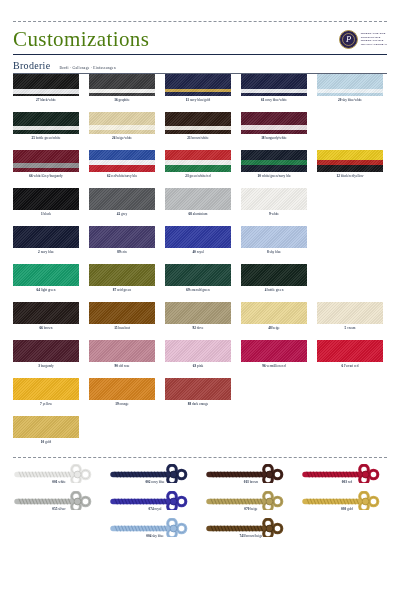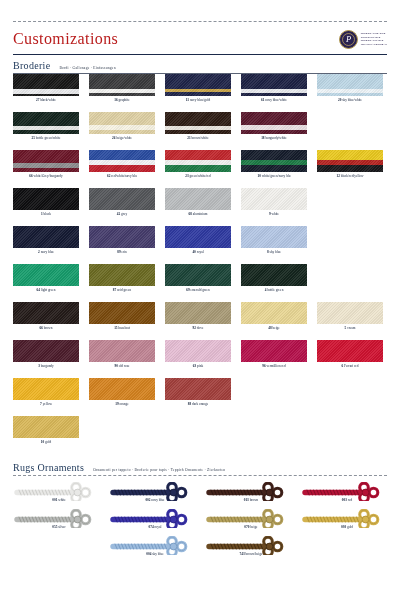--- a/index.html
+++ b/index.html
@@ -21,22 +21,22 @@
   .rule-solid-thin { height: 1px; background: #5a6375; }
 
   .top-rule { margin-top: 21px; }
 
   .header-band {
     display: flex; align-items: center; justify-content: space-between;
     height: 32px; padding-top: 2px;
   }
   .page-title {
     font-family: "Liberation Serif", serif;
-    font-size: 16px;
-    color: #b91c1c;
+    font-size: 21px;
+    color: #4d7c0f;
     letter-spacing: .4px;
     font-weight: 400;
     line-height: 1;
   }
   .brand { display: flex; align-items: center; gap: 3px; }
   .brand-badge {
     width: 19px; height: 19px; border-radius: 50%;
     background: #2a2350;
     border: 1px solid #b39a4e;
     display: flex; align-items: center; justify-content: center;
@@ -461,24 +461,20 @@
           <div class="swatch">
             <div class="stripe" style="top: 0%; height: 100%; background: rgb(216, 183, 88);"></div>
             <div class="tex"></div>
           </div>
           <div class="cell-label"><b>10</b><span> gold</span></div>
         </div>
       </div>
     </div>
 
   <div class="spacer-3"></div>
-  <div class="section-head">
-    <div class="section-title">Rugs Ornaments</div>
-    <div class="section-sub">Ornamenti per tappeto · Broderie pour tapis · Teppich Ornamente · Zierknoten</div>
-  </div>
   <div class="rule-dashed"></div>
   <div class="spacer-6"></div>
 
   <div class="orn-grid" id="ornaments-grid">
       <div class="orn-row">
         <div class="orn-cell">
           <svg class="orn-art" viewBox="0 0 92 19">
             <path d="M4 10.5 H58" stroke="#e8e8e6" stroke-width="5.4" stroke-linecap="round" fill="none"></path>
             <path d="M6 8.1 l2.1 4.8" stroke="#c9c9c6" stroke-width="1.1" stroke-linecap="round" opacity="0.85"></path>
             <path d="M9.3 8.1 l2.1 4.8" stroke="#c9c9c6" stroke-width="1.1" stroke-linecap="round" opacity="0.85"></path>

